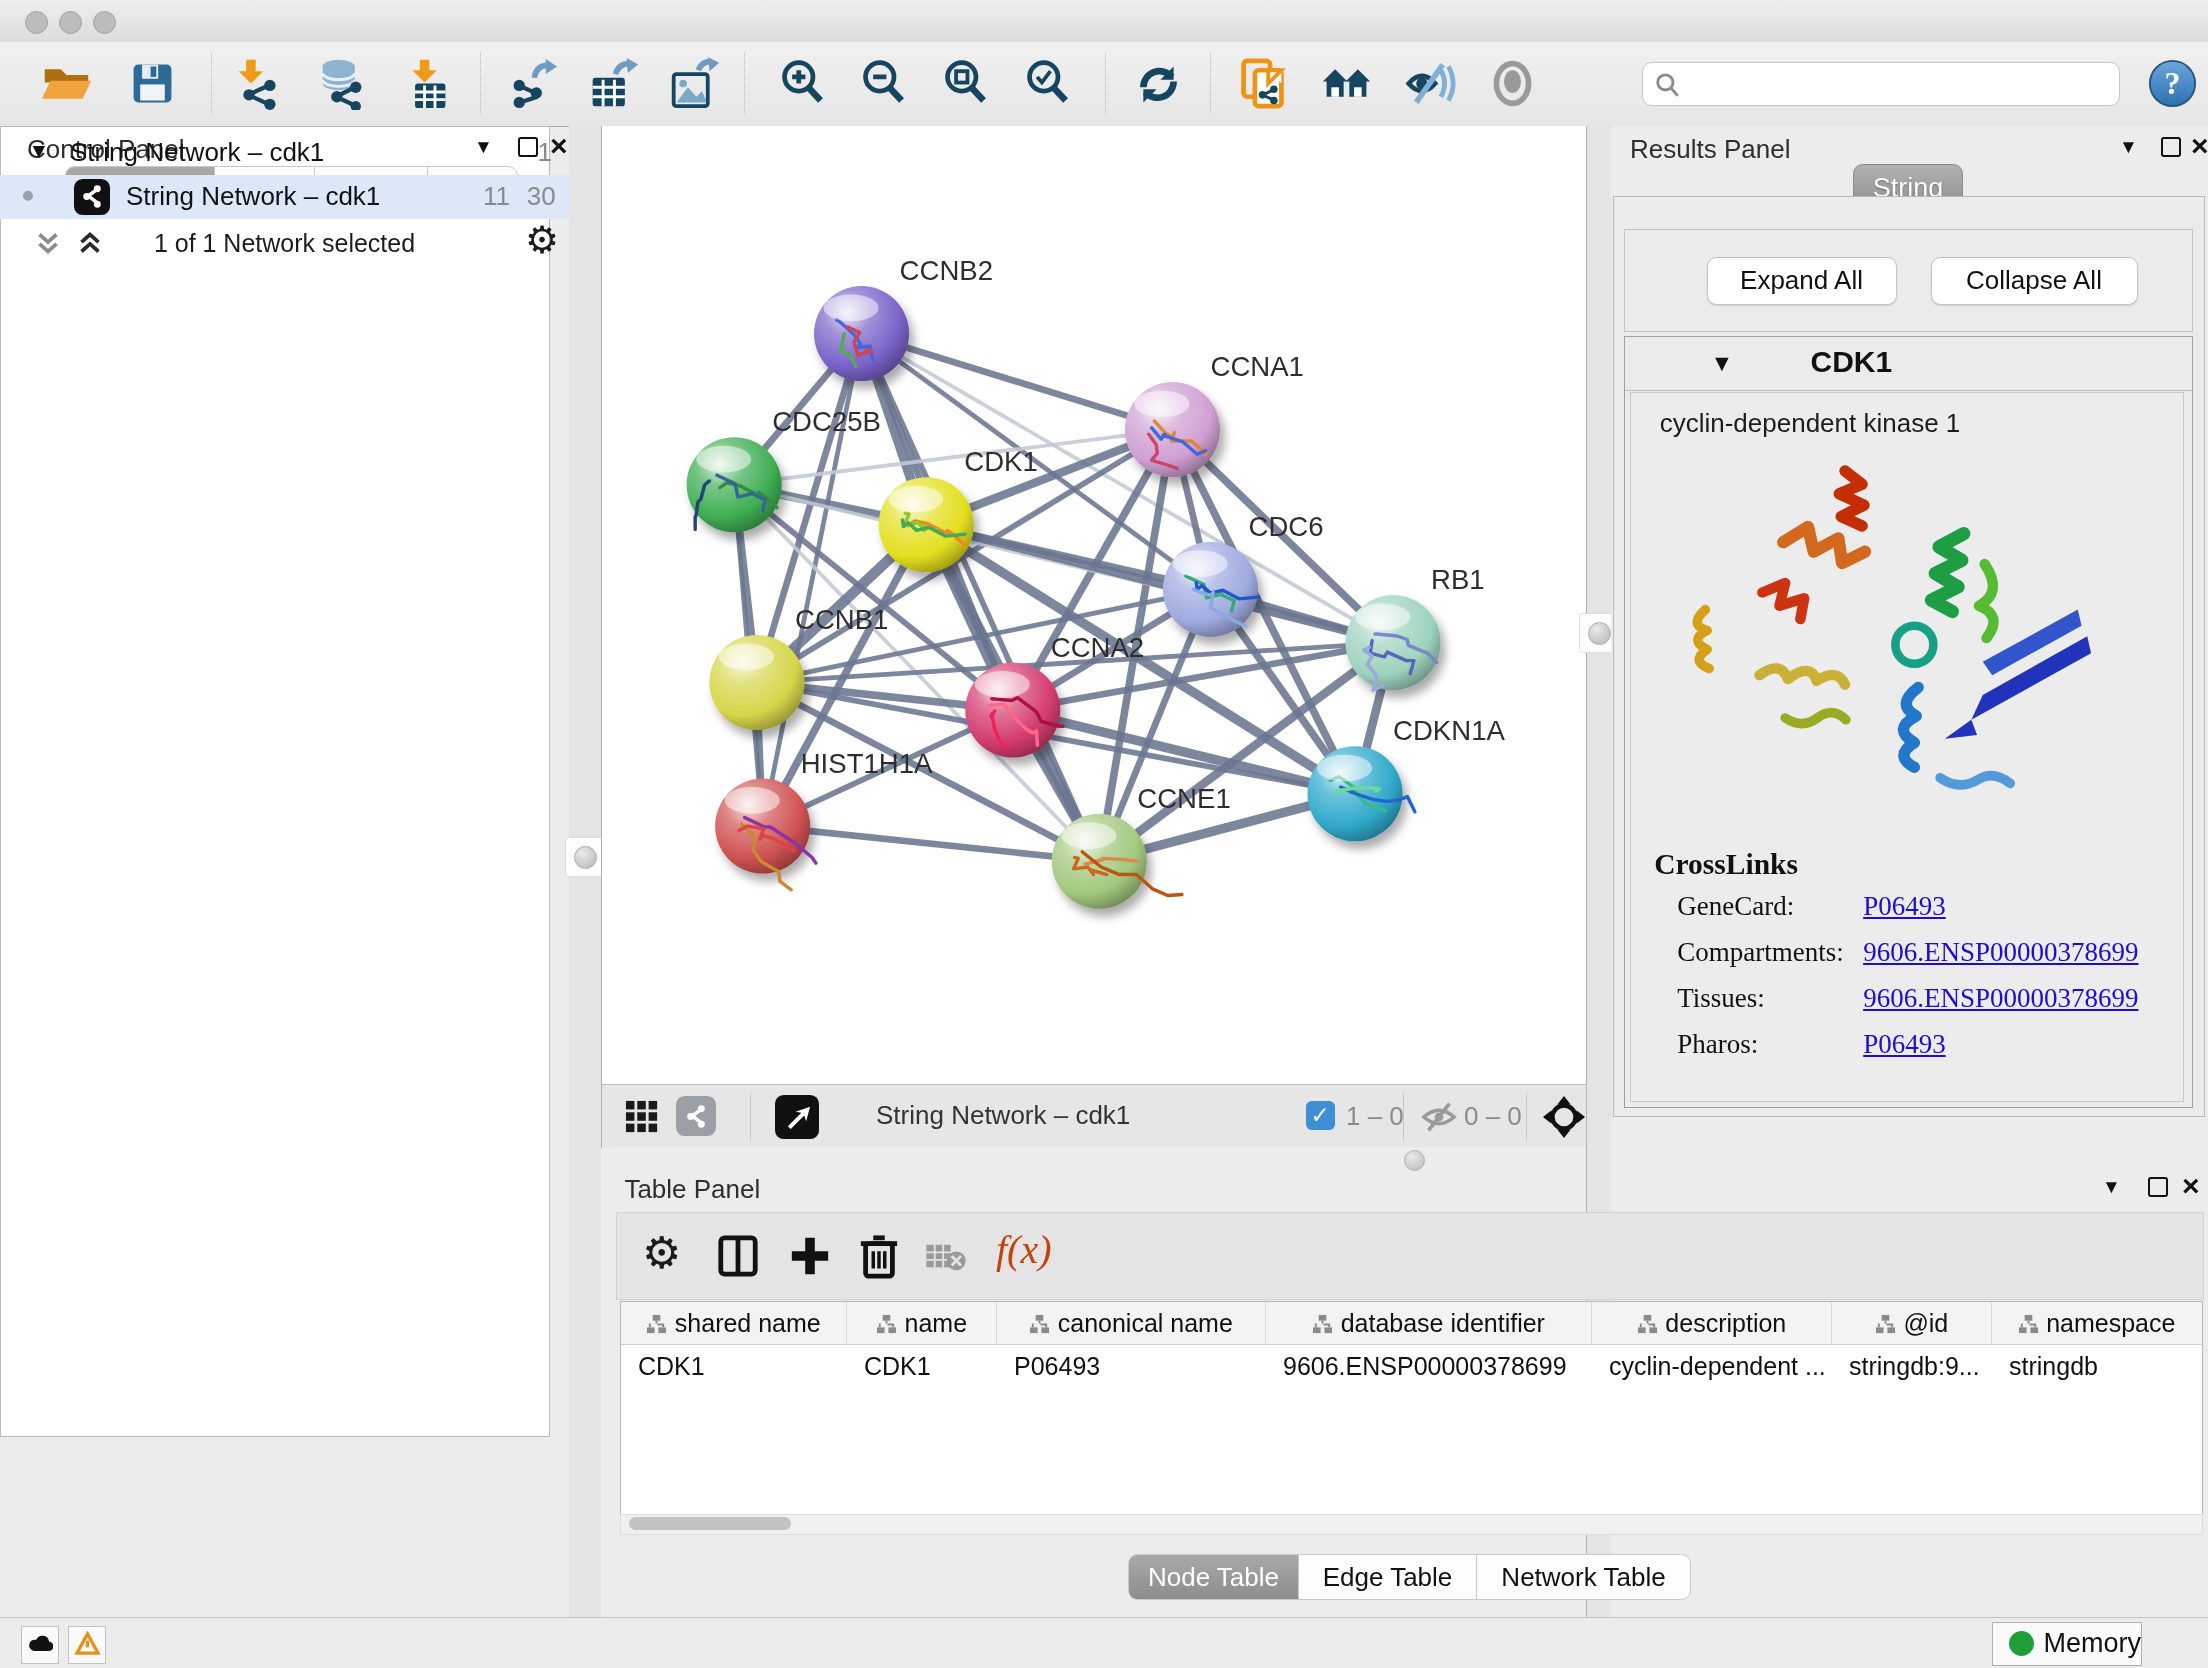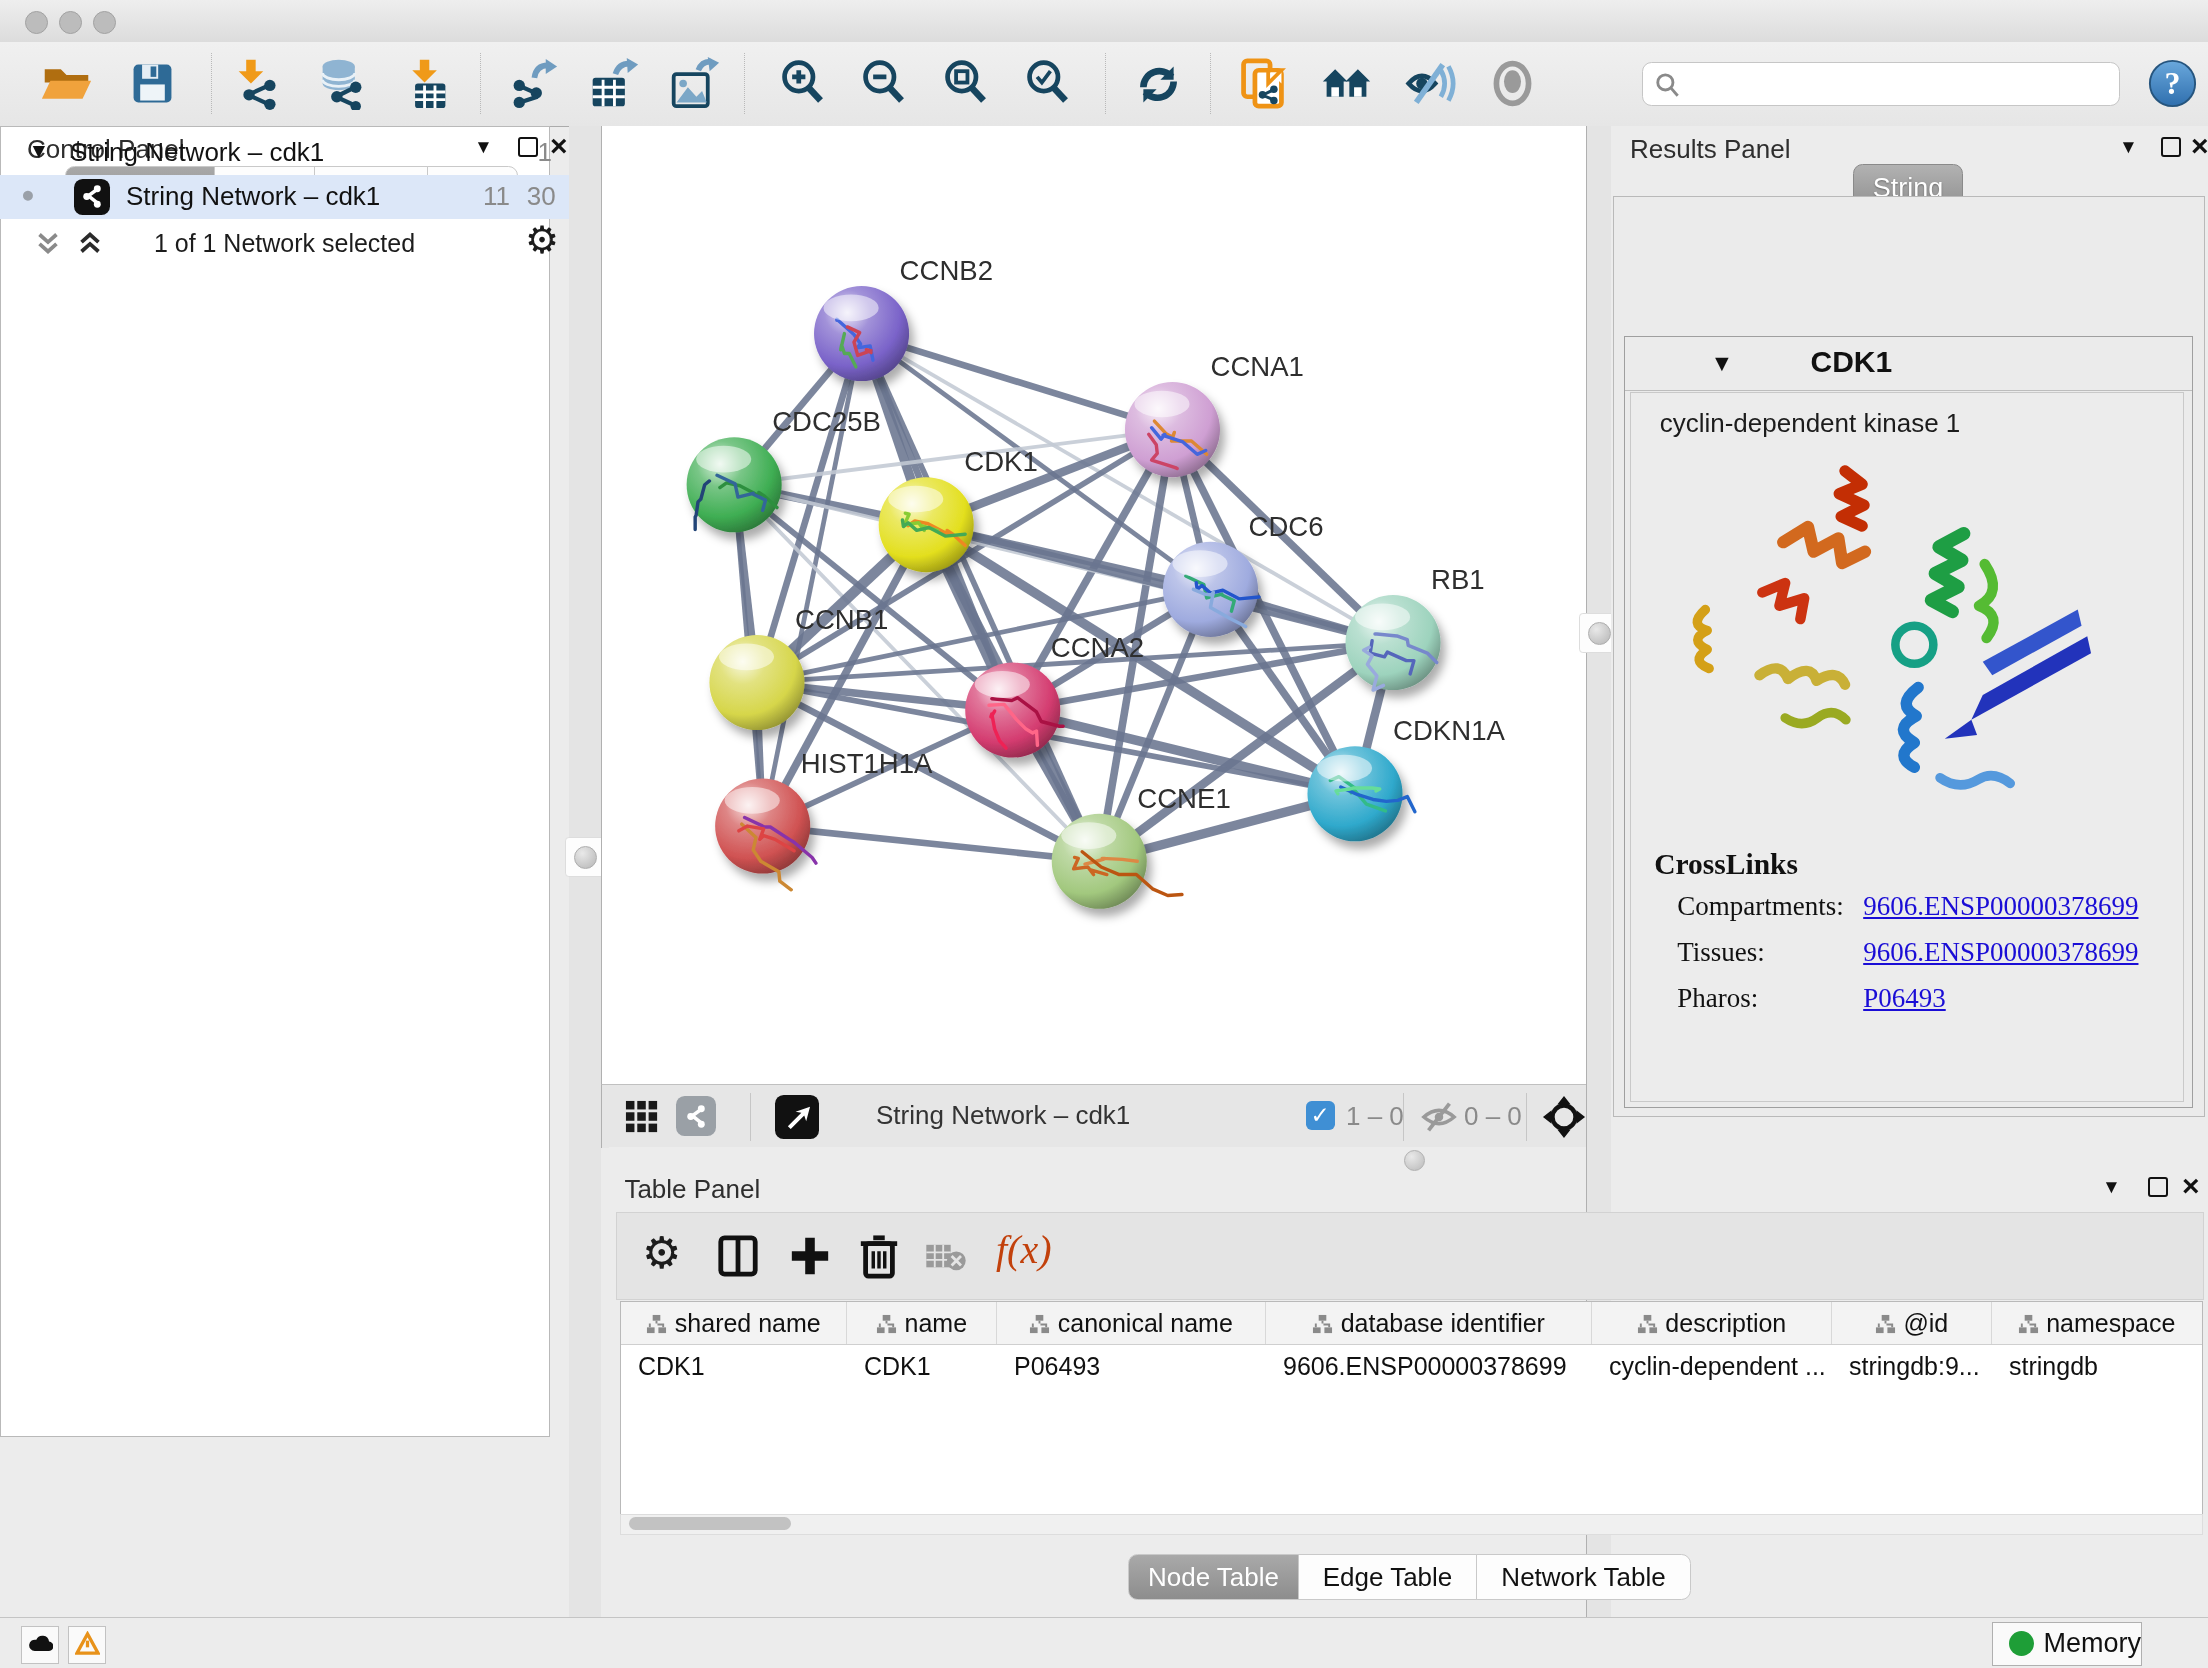--- a/index.html
+++ b/index.html
@@ -535,20 +535,24 @@
   </div>
 
   <div class="abs" style="left:1611px;top:126px;width:597px;height:1491px;background:#ececec">
     <span class="panel-title abs" style="left:19px;top:7.6px">Results Panel</span>
     <span class="tri abs" style="left:508px;top:9.5px">▼</span>
     <span class="maxbox abs" style="left:550px;top:10.5px"></span>
     <span class="xmark abs" style="left:580px;top:9.5px">×</span>
   </div>
   <div id="res-tab" class="abs">String</div>
   <div id="res-outer" class="abs">
+    <div id="res-btnbox" class="abs">
+      <span class="wbtn abs" style="left:82px;top:27px;width:188px;height:46px">Expand All</span>
+      <span class="wbtn abs" style="left:306px;top:27px;width:205px;height:46px">Collapse All</span>
+    </div>
     <div id="res-list" class="abs">
       <div id="res-entry-hdr" class="abs">
         <span class="tri abs" style="left:86px;top:13.3px;font-size:23px">▼</span>
         <span class="abs" style="left:186px;top:7.6px;font-size:30px;font-weight:bold;color:#111">CDK1</span>
       </div>
       <div id="res-content" class="abs">
         <span class="abs" style="left:28.5px;top:15px;font-size:26px;color:#1c1c1c">cyclin-dependent kinase 1</span>
 
         <svg class="abs" style="left:38px;top:57px;width:447px;height:380px" viewBox="0 0 470 400">
           <g fill="none" stroke-linecap="round" stroke-linejoin="round">
@@ -563,20 +567,21 @@
             <circle cx="258" cy="205" r="20" stroke="#16a085" stroke-width="9"></circle>
             <path d="M262 250q-24 18-2 30q-26 14-2 28q-22 14 0 26" stroke="#2277cc" stroke-width="12"></path>
             <path d="M285 345q20 14 40 2q16-10 34 4" stroke="#5599dd" stroke-width="10"></path>
           </g>
           <path d="M430 168l-100 55 10 14 94-52z" fill="#3355cc"></path>
           <path d="M440 196l-110 62-12 26 126-70z" fill="#2233bb"></path>
           <path d="M318 284l-28 20 34-4z" fill="#2233bb"></path>
         </svg>
         <span class="serif abs" style="left:23px;top:455px;font-size:29.5px;font-weight:bold;color:#111">CrossLinks</span>
         <div class="abs" style="left:46px;top:498px;width:495px">
+          <div style="margin-bottom:15px"><span class="serif xl-label" style="display:inline-block;width:186px">GeneCard:</span><span class="serif xl-link">P06493</span></div>
           <div style="margin-bottom:15px"><span class="serif xl-label" style="display:inline-block;width:186px">Compartments:</span><span class="serif xl-link">9606.ENSP00000378699</span></div>
           <div style="margin-bottom:15px"><span class="serif xl-label" style="display:inline-block;width:186px">Tissues:</span><span class="serif xl-link">9606.ENSP00000378699</span></div>
           <div><span class="serif xl-label" style="display:inline-block;width:186px">Pharos:</span><span class="serif xl-link">P06493</span></div>
         </div>
       </div>
     </div>
   </div>
 
   <div class="abs" style="left:613px;top:1172px;width:1596px;height:443px">
     <span class="panel-title abs" style="left:11.4px;top:1.9px">Table Panel</span>

